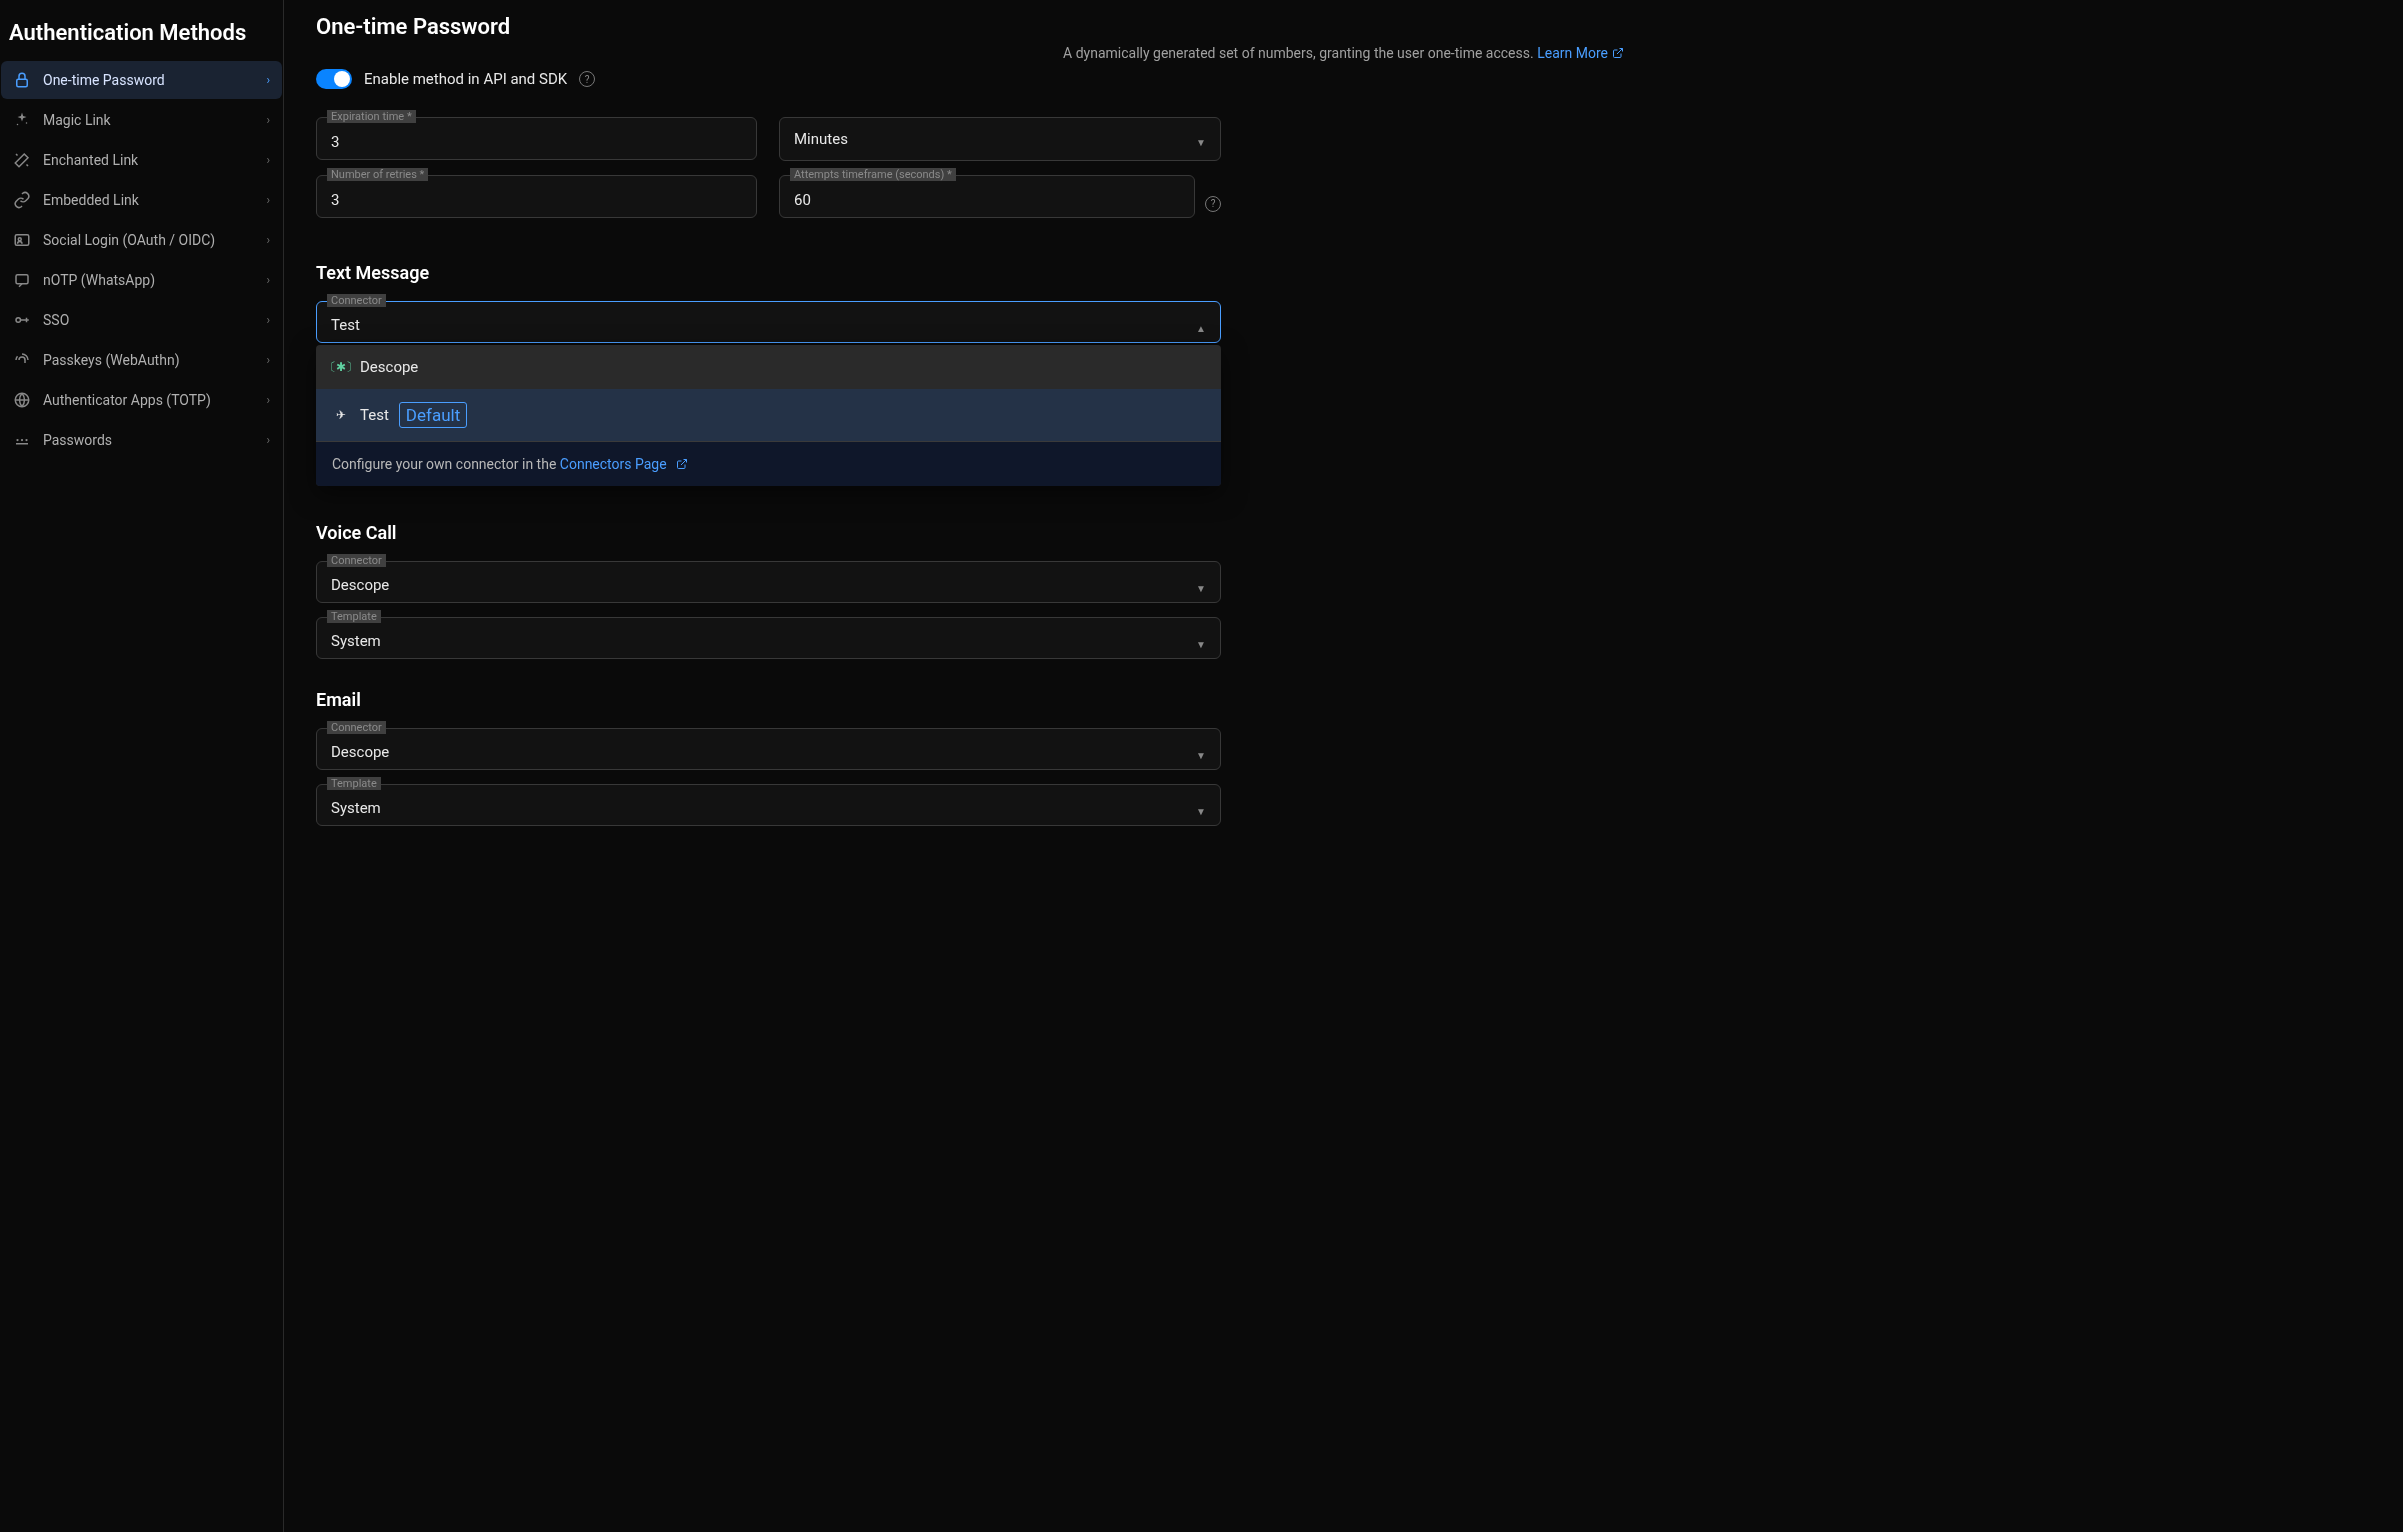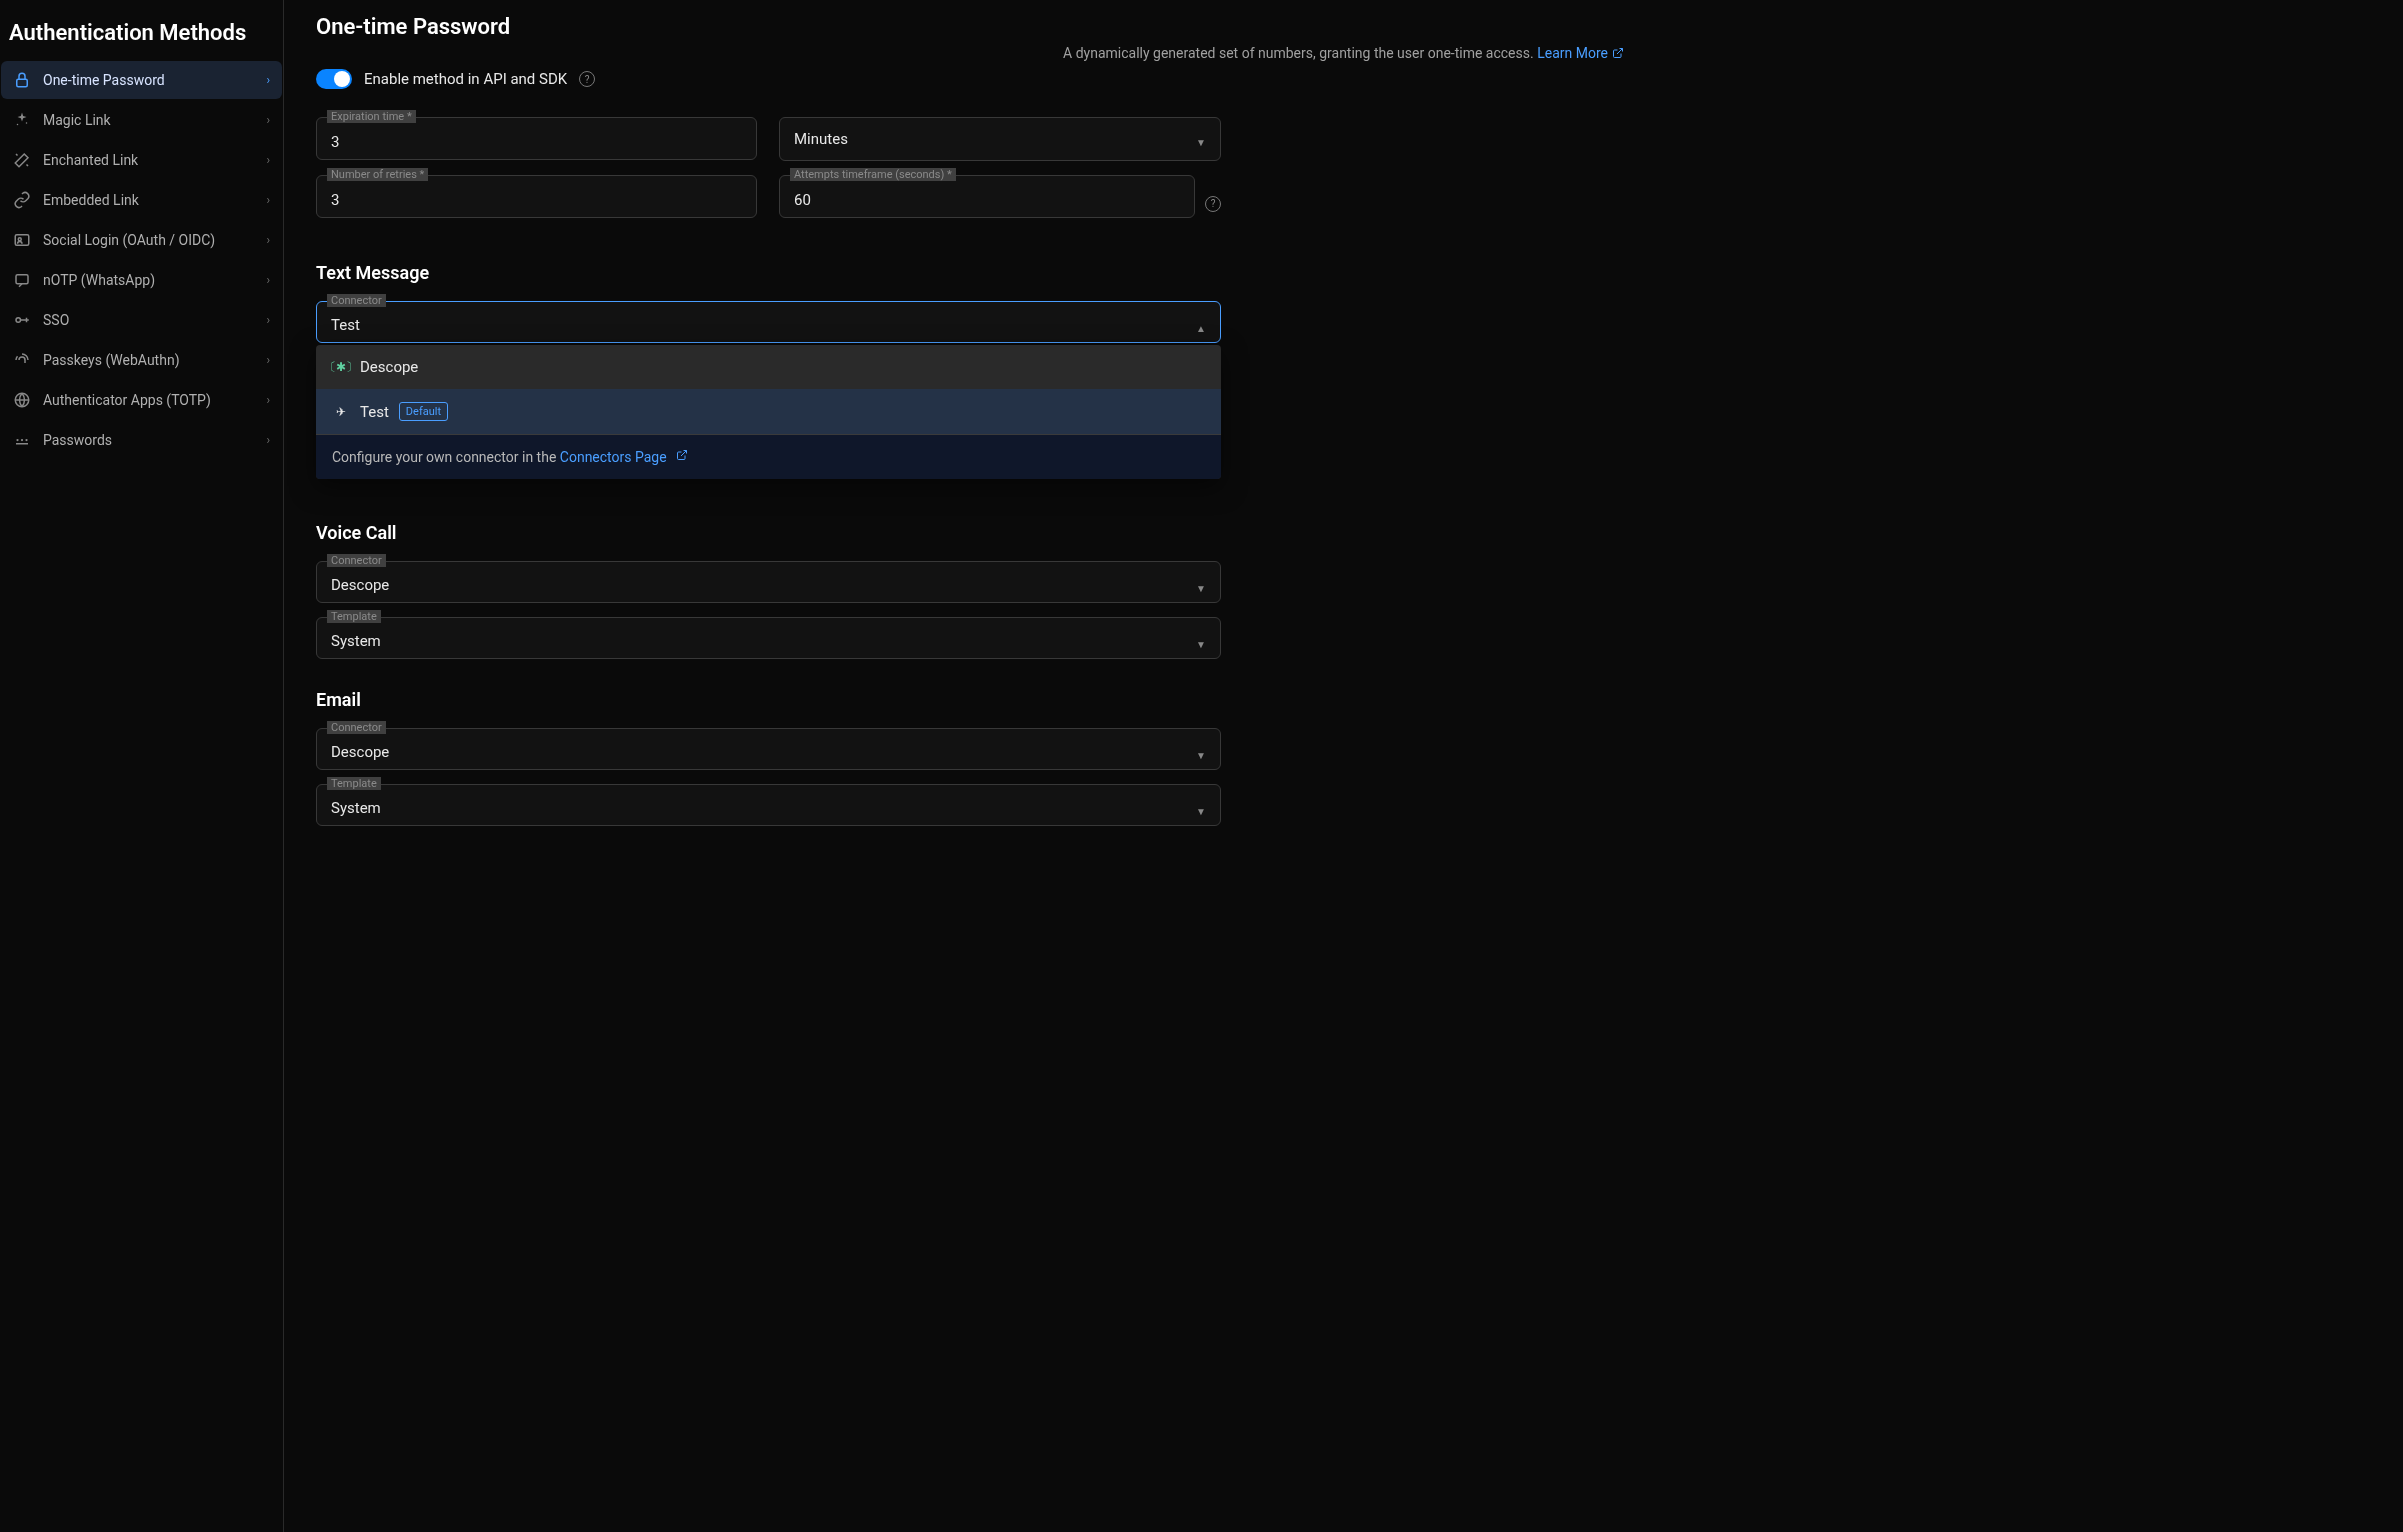--- a/index.html
+++ b/index.html
@@ -103,33 +103,33 @@
     .dropdown-option {
       display: flex; align-items: center; gap: 10px;
       padding: 13px 16px;
       cursor: pointer;
       font-size: 15px;
     }
     .dropdown-option.selected { background: #243247; }
     .badge {
       border: 1px solid #4a9eff;
       color: #4a9eff;
-      font-size: 11px;
+      font-size: 17px;
       padding: 2px 6px;
       border-radius: 3px;
     }
     .opt-icon { width: 18px; height: 16px; display: inline-flex; align-items: center; justify-content: center; font-size:12px; }
     .dropdown-footer {
       padding: 14px 16px;
       font-size: 14px;
       color: #b8b8b8;
       border-top: 1px solid #3a3a3a;
       background: #0f172a;
     }
-    .dropdown-footer a { color: #4a9eff; cursor: pointer; display: inline-flex; gap: 9px; }
+    .dropdown-footer a { color: #4a9eff; cursor: pointer; display: inline-flex; align-items: center; gap: 9px; }
     .ext-icon { width: 12px; height: 12px; }
     svg { display: block; }
   </style>
 </head>
 <body>
 
 <div class="sidebar">
   <div class="sidebar-title">Authentication Methods</div>
 
   <div class="sidebar-item active">

